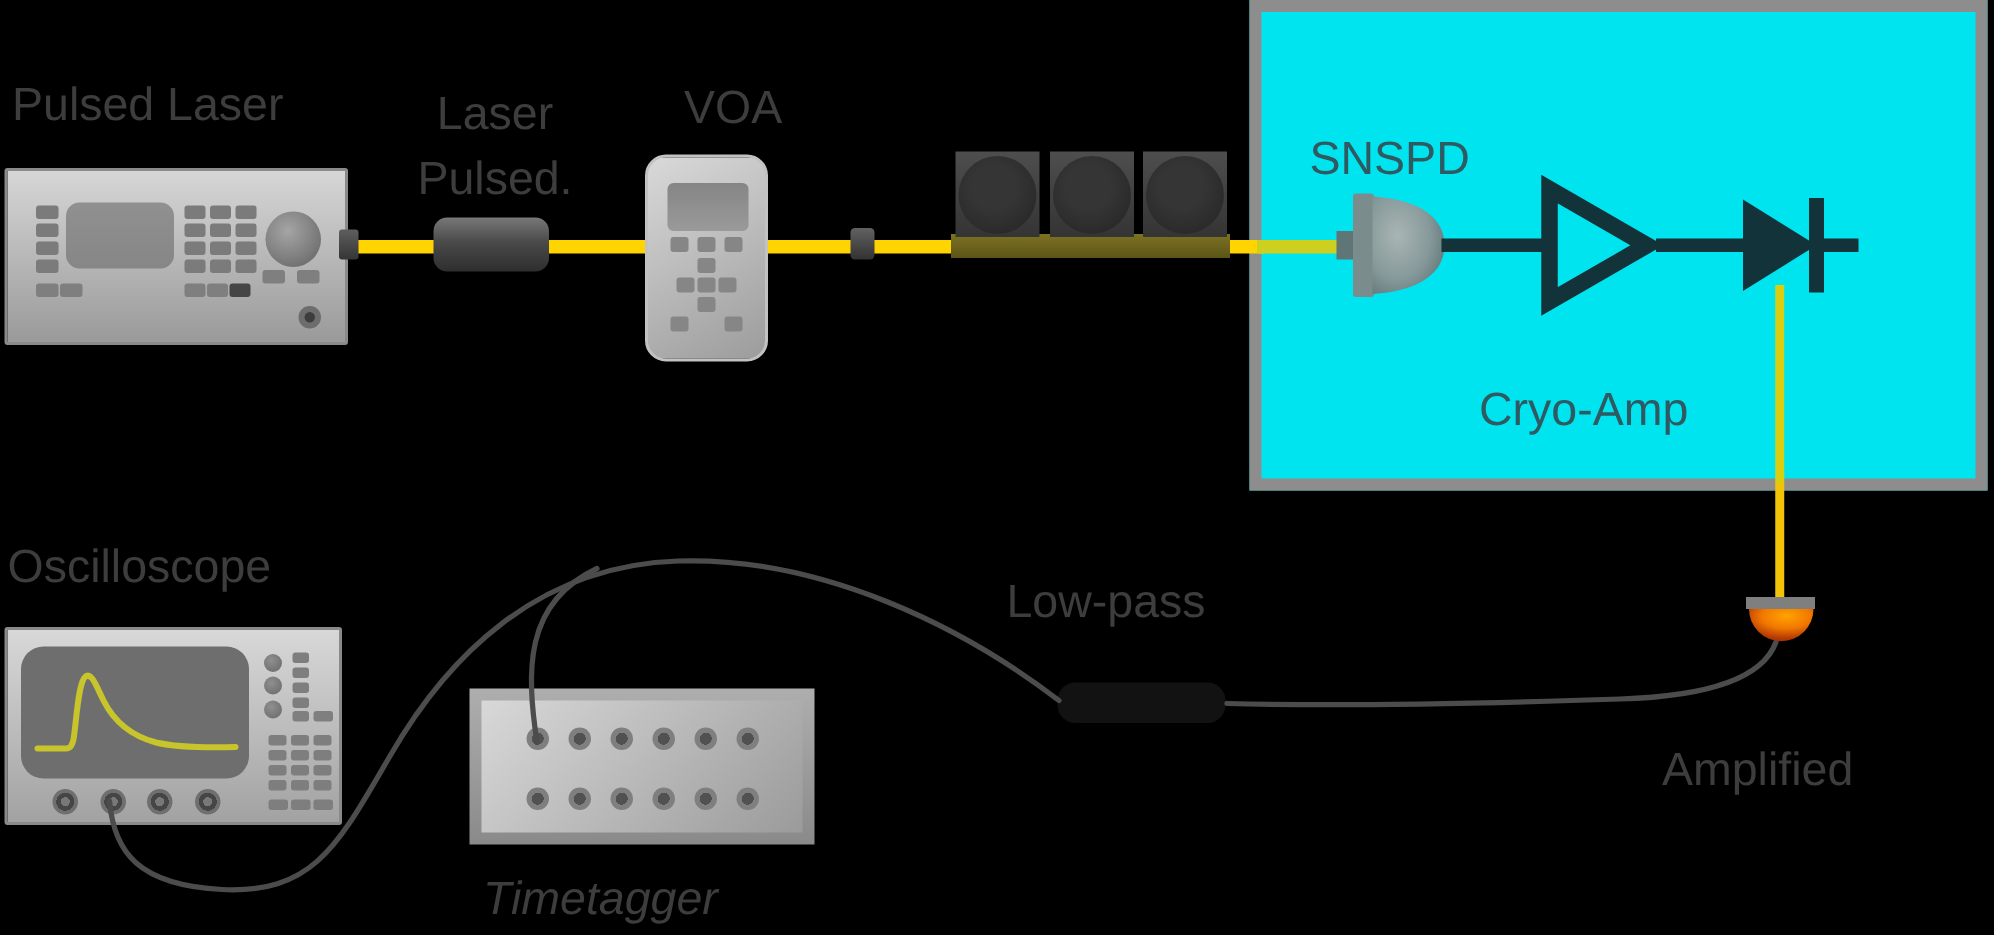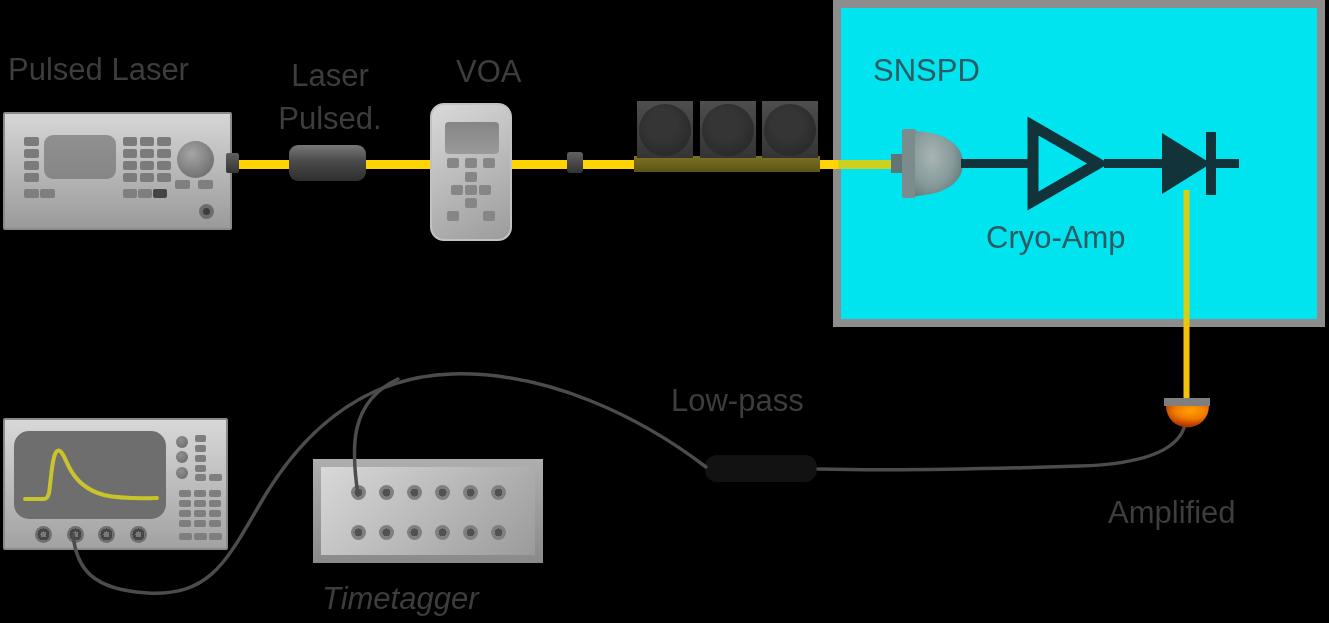--- a/index.html
+++ b/index.html
@@ -1,20 +1,20 @@
 <!DOCTYPE html>
 <html><head>
 <meta charset="utf-8">
 <style>
   html,body{margin:0;padding:0;background:#000;}
   #canvas{position:relative;width:1329px;height:623px;background:#000;overflow:hidden;
           font-family:"Liberation Sans",sans-serif;}
   
   .lbl{position:absolute;font-size:31px;color:#3d3d3d;white-space:nowrap;z-index:5;line-height:36px;}
-  .lbl.inbox{color:#2f5a61;}
+  .lbl.inbox{color:#2f5a61;margin-top:35px;}
   .lbl .ln{display:block;}
   
   #cryostat{position:absolute;left:833px;top:0;width:492px;height:327px;box-sizing:border-box;
             border:8px solid #8d8d8d;background:#00e4f0;z-index:1;}
   
   #svg-under{position:absolute;left:0;top:0;z-index:2;}
   #svg-cables{position:absolute;left:0;top:0;z-index:4;pointer-events:none;}
   
   .dev{position:absolute;z-index:3;}
   .btn{position:absolute;background:#7f7f7f;border-radius:2px;}
@@ -265,19 +265,20 @@
   </svg>
 
   <div class="lbl" style="left:8px;top:52px;">Pulsed Laser</div>
   <div class="lbl" style="left:270px;top:54px;width:120px;text-align:center;line-height:43px;">
     <span class="ln">Laser</span>
     <span class="ln">Pulsed.</span>
   </div>
   <div class="lbl" style="left:456px;top:54px;">VOA</div>
   <div class="lbl inbox" style="left:873px;top:53px;">SNSPD</div>
   <div class="lbl inbox" style="left:986px;top:220px;">Cryo-Amp</div>
+  <div class="lbl" style="left:5px;top:360px;">Oscilloscope</div>
   <div class="lbl" style="left:322px;top:581px;font-style:italic;">Timetagger</div>
   <div class="lbl" style="left:671px;top:383px;text-align:right;">Low-pass</div>
   <div class="lbl" style="left:1108px;top:487px;line-height:51px;">
     <span class="ln">Amplified</span>
   </div>
 
 </div>
 
 </body></html>

